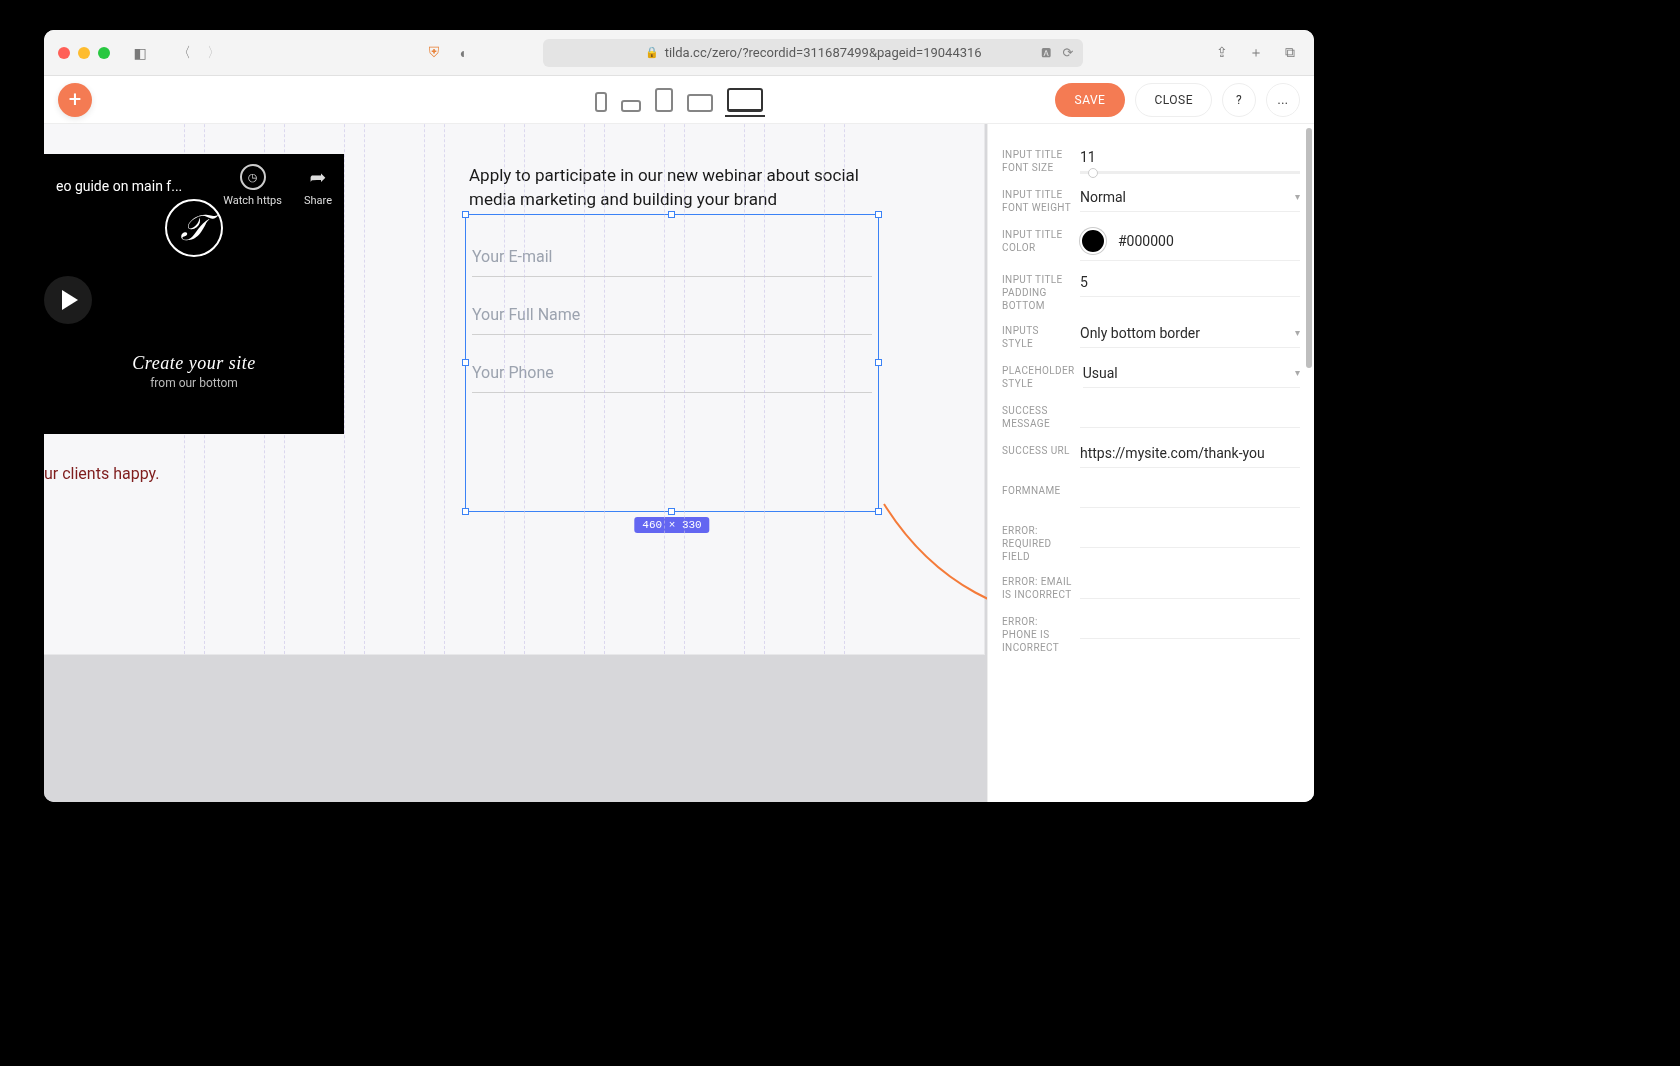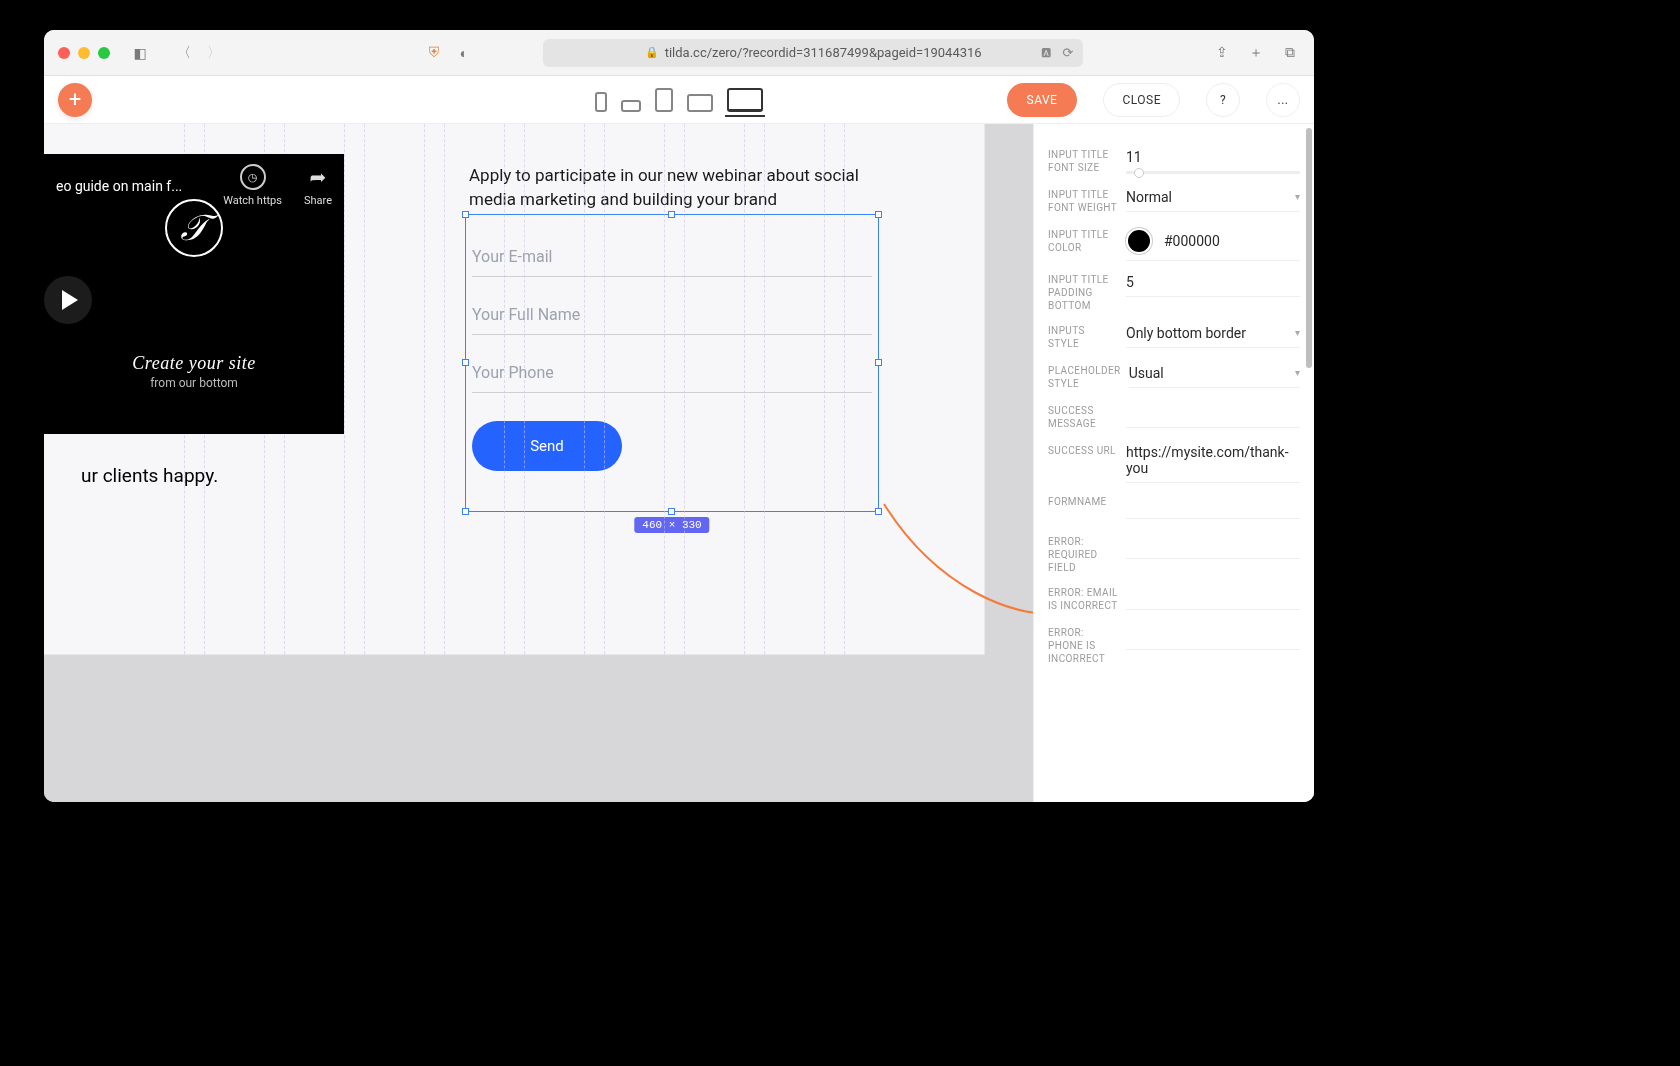--- a/index.html
+++ b/index.html
@@ -22,21 +22,21 @@
   .editor-bar { height:48px; background:#fff; border-bottom:1px solid #eee; display:flex; align-items:center; position:relative; }
   .add-btn { position:absolute; left:14px; width:34px; height:34px; border-radius:50%; background:#f47b53; display:flex; align-items:center; justify-content:center; color:#fff; font-size:22px; cursor:pointer; box-shadow:0 2px 6px rgba(0,0,0,.1); }
   .devices { position:absolute; left:50%; transform:translateX(-50%); display:flex; gap:14px; align-items:flex-end; }
   .device { border:2px solid #333; border-radius:3px; opacity:.6; cursor:pointer; }
   .device.phone{width:12px;height:20px}
   .device.phone-wide{width:20px;height:12px}
   .device.tablet{width:18px;height:24px}
   .device.tablet-wide{width:26px;height:18px}
   .device.desktop{width:36px;height:24px;opacity:1;position:relative; border-bottom-width:3px;}
   .device.desktop.active::after{content:'';position:absolute;left:-4px;right:-4px;bottom:-8px;height:2px;background:#333;}
-  .bar-right { position:absolute; right:14px; display:flex; gap:26px; align-items:center; }
+  .bar-right { position:absolute; right:14px; display:flex; gap:10px; align-items:center; }
   .pill { height:34px; border-radius:17px; display:flex; align-items:center; justify-content:center; font-size:12px; letter-spacing:.5px; cursor:pointer; }
   .pill.save { background:#f47b53; color:#fff; padding:0 20px; }
   .pill.white { background:#fff; color:#333; border:1px solid #eee; padding:0 18px; }
   .pill.circle { width:34px; padding:0; }
 
   
   .canvas-outer { position:absolute; top:94px; left:0; right:0; bottom:0; background:#d7d7da; overflow:hidden; }
   .page { position:absolute; left:0; top:-50px; width:940px; min-height:580px; background:#f7f7f9; box-shadow:0 0 0 1px #e8e8ea; }
   .gridlines { position:absolute; top:-50px; left:0; width:940px; height:580px; pointer-events:none; }
   .gridlines span{position:absolute;top:0;bottom:0;width:0;border-left:1px dashed #c9c3e8;opacity:.6;}
@@ -46,37 +46,37 @@
   .sel-box { position:absolute; border:1px solid #3b82f6; }
   .sel-box .h { position:absolute; width:7px; height:7px; background:#fff; border:1px solid #3b82f6; }
   .h.tl{left:-4px;top:-4px}.h.tr{right:-4px;top:-4px}.h.bl{left:-4px;bottom:-4px}.h.br{right:-4px;bottom:-4px}
   .h.tm{left:50%;top:-4px;margin-left:-4px}.h.bm{left:50%;bottom:-4px;margin-left:-4px}
   .h.ml{left:-4px;top:50%;margin-top:-4px}.h.mr{right:-4px;top:50%;margin-top:-4px}
   .dim-tag{position:absolute;left:50%;transform:translateX(-50%);bottom:-22px;background:#6366f1;color:#fff;font-size:11px;padding:2px 8px;border-radius:3px;font-family:Liberation Mono, monospace;}
 
   .field { border-bottom:1px solid #d0d0d0; padding:28px 0 10px; font-size:16px; color:#9ca3af; }
   .send-btn { margin-top:28px; width:150px; height:50px; border-radius:25px; background:#2563ff; color:#fff; display:flex; align-items:center; justify-content:center; font-size:15px; }
 
-  .clients-txt{ position:absolute; left:0; top:340px; font-size:19px; color:#000000;margin-left:37px; }
+  .clients-txt{ position:absolute; left:0; top:340px; font-size:16px; color:#7f1d1d; }
 
   
   .video { position:absolute; left:0; top:30px; width:300px; height:280px; background:#000; color:#fff; }
   .video-top{ display:flex; align-items:center; justify-content:space-between; padding:10px 12px; font-size:14px;}
   .vt-actions{display:flex;gap:22px;text-align:center;font-size:11px;color:#ddd;}
   .vt-actions div{display:flex;flex-direction:column;align-items:center;gap:4px;}
   .vt-icon{width:26px;height:26px;border:2px solid #ccc;border-radius:50%;display:flex;align-items:center;justify-content:center;}
   .video-center{position:absolute;inset:0;display:flex;flex-direction:column;align-items:center;justify-content:center;}
   .tilda-logo{width:58px;height:58px;border:2px solid #fff;border-radius:50%;display:flex;align-items:center;justify-content:center;font-family:Georgia,serif;font-style:italic;font-size:36px;}
   .play{position:absolute;width:48px;height:48px;background:rgba(40,40,40,.7);border-radius:50%;display:flex;align-items:center;justify-content:center;top:122px;}
   .play::after{content:'';border-left:16px solid #fff;border-top:10px solid transparent;border-bottom:10px solid transparent;margin-left:4px;}
   .video-txt1{margin-top:96px;font-family:Georgia,serif;font-size:18px;font-style:italic;letter-spacing:.5px;}
   .video-txt2{font-size:12px;color:#bbb;margin-top:2px;}
 
   
-  .panel { position:absolute; right:0; top:94px; bottom:0; width:281px; background:#fff; border-left:1px solid #eee; font-size:12px; color:#333; overflow:hidden;}
+  .panel { position:absolute; right:0; top:94px; bottom:0; width:327px; background:#fff; border-left:1px solid #eee; font-size:12px; color:#333; overflow:hidden;}
   .panel-scroll{position:absolute;inset:0;padding:18px 14px 18px 14px;}
   .row{display:flex;align-items:flex-start;gap:8px;min-height:40px;padding:6px 0;}
   .row + .row { }
   .lbl{flex:0 0 70px;font-size:10px;letter-spacing:.4px;color:#9c9c9c;line-height:1.3;text-transform:uppercase;}
   .val{flex:1;display:flex;align-items:center;font-size:14px;color:#2a2a2a;border-bottom:1px solid #eee;padding-bottom:6px;min-height:24px;position:relative;}
   .chev{margin-left:auto;color:#aaa;font-size:10px;}
   .color-dot{width:26px;height:26px;border-radius:50%;background:#000;margin-right:12px;border:2px solid #fff;box-shadow:0 0 0 1px #ccc;}
   .slider-line{position:absolute;left:0;right:0;bottom:-3px;height:2px;background:#eee;}
   .slider-knob{position:absolute;left:8px;bottom:-7px;width:10px;height:10px;border-radius:50%;background:#fff;border:1px solid #ccc;}
   .panel-scrollbar{position:absolute;right:2px;top:4px;width:6px;height:240px;background:#444;border-radius:3px;opacity:.35;}
@@ -147,21 +147,20 @@
           <div class="h mr"></div>
           <div class="h bl"></div>
           <div class="h bm"></div>
           <div class="h br"></div>
           <div class="dim-tag">460 × 330</div>
 
           <div style="padding:4px 6px 0 6px;">
             <div class="field">Your E-mail</div>
             <div class="field">Your Full Name</div>
             <div class="field">Your Phone</div>
-            <div class="send-btn">Send</div>
           </div>
         </div>
       </div>
     </div>
 
     <div class="gridlines" id="gridlines">
         <span style="left: 140px;"></span>
         <span style="left: 160px;"></span>
         <span style="left: 220px;"></span>
         <span style="left: 240px;"></span>

